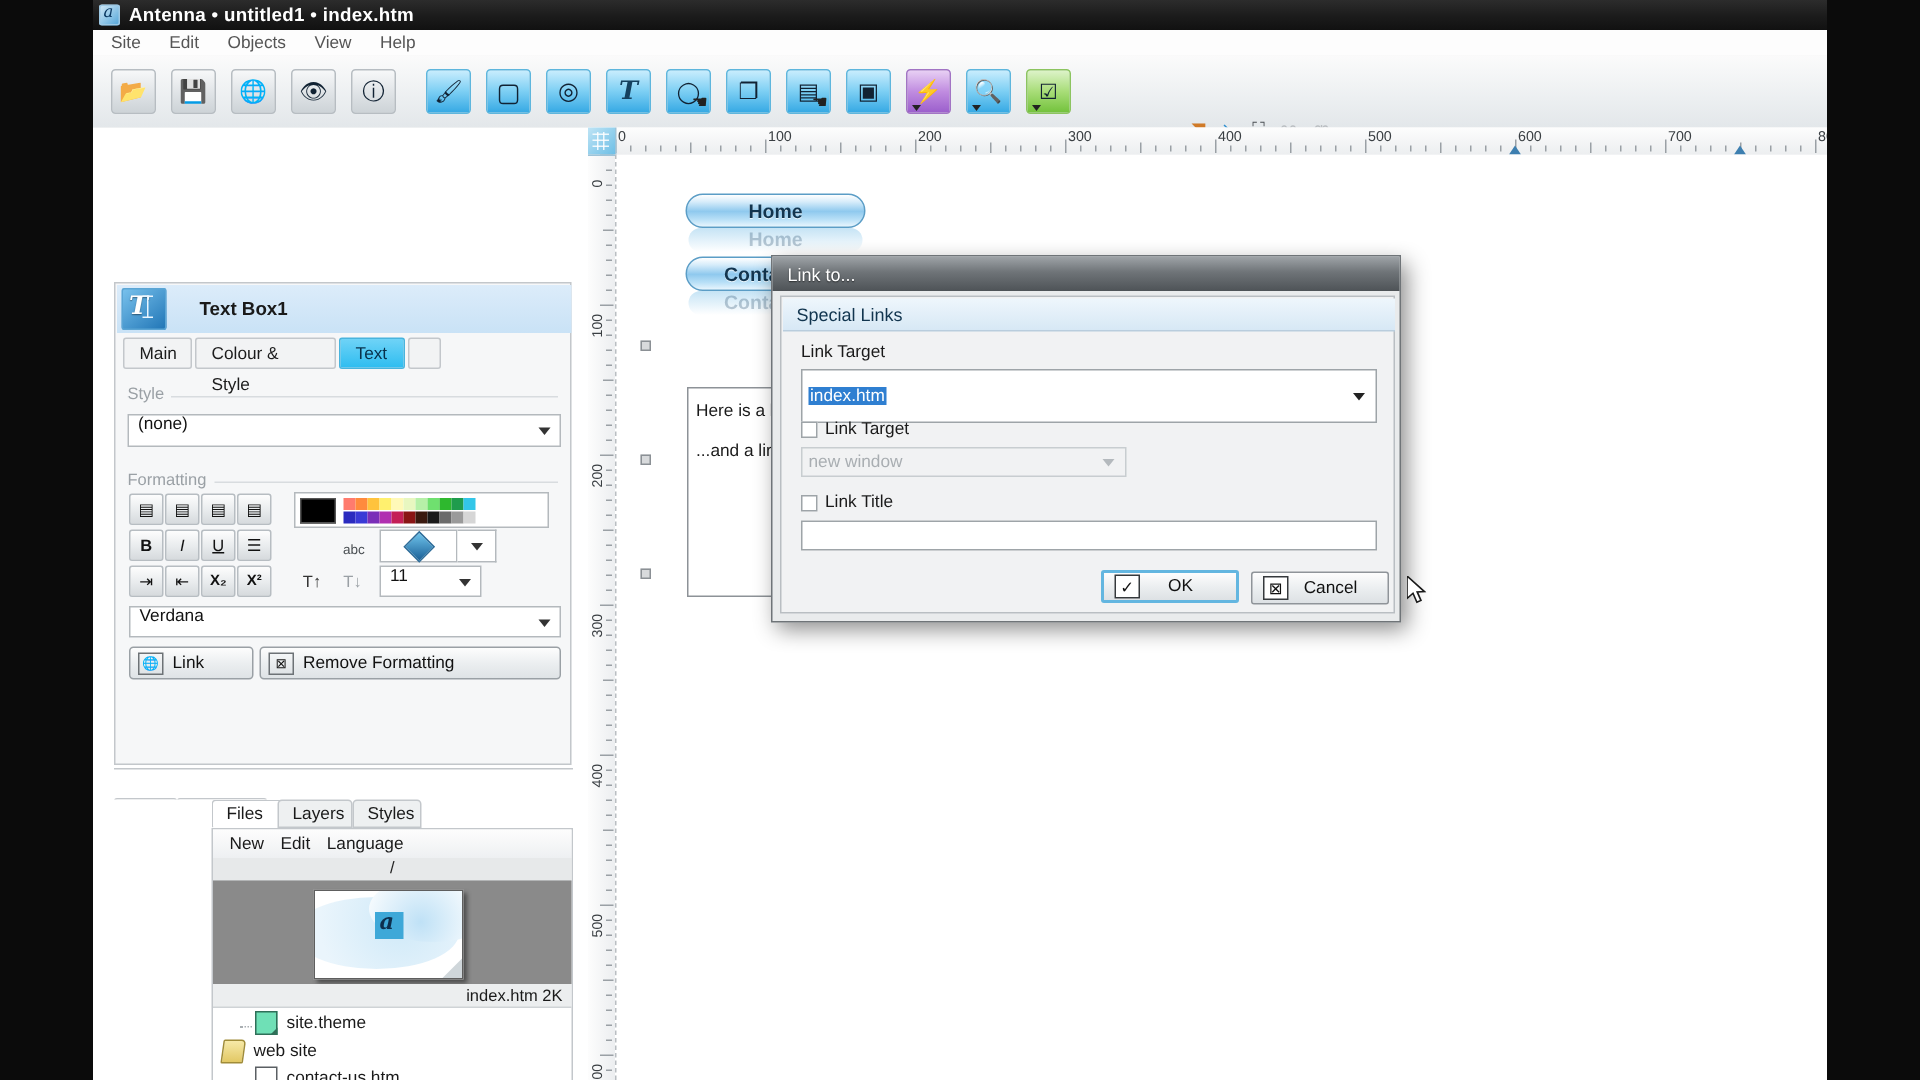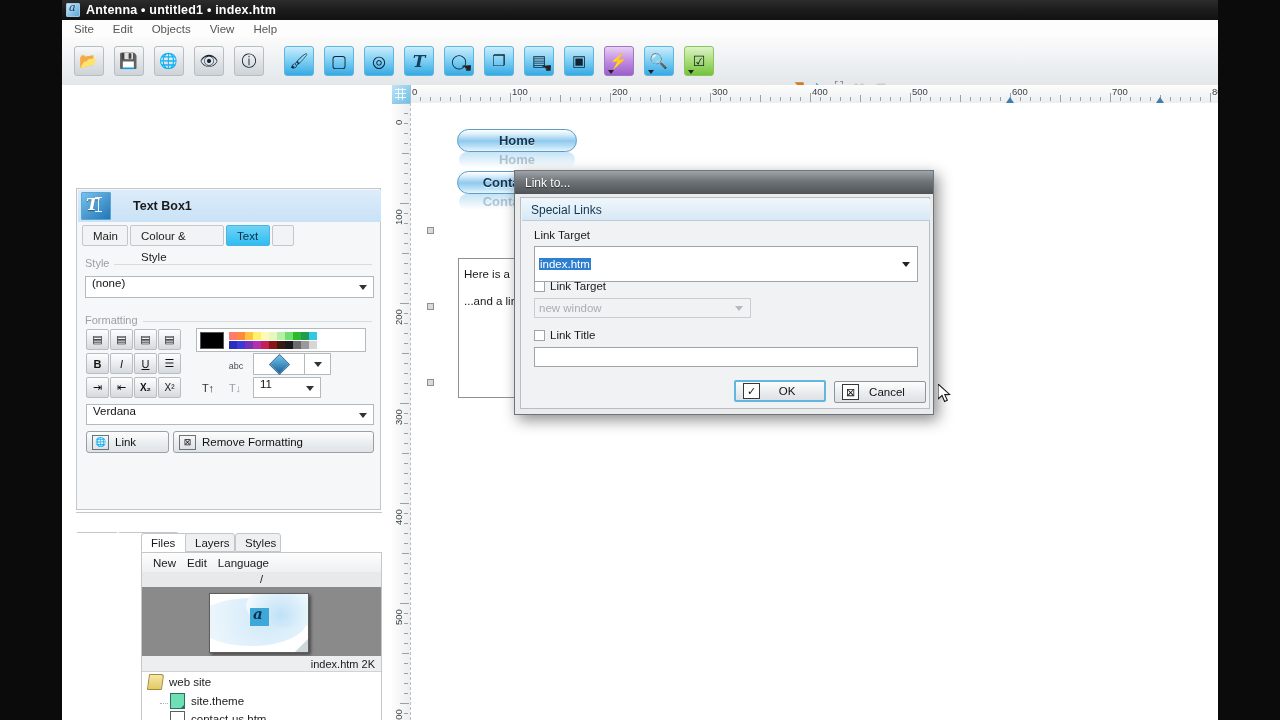--- a/index.html
+++ b/index.html
@@ -352,21 +352,21 @@
 
       <div class="fbtn" style="left:9px;top:188px">
           <span>⇥</span>
         </div>
       <div class="fbtn" style="left:33px;top:188px">
           <span>⇤</span>
         </div>
       <div class="fbtn" style="left:57px;top:188px;font-weight:bold;font-size:10px">
           <span>X₂</span>
         </div>
-      <div class="fbtn" style="left:81px;top:188px;font-weight:normal;font-size:10px">
+      <div class="fbtn" style="left:81px;top:188px;font-weight:bold;font-size:10px">
           <span>X²</span>
         </div>
 
       <div style="position:absolute;left:119px;top:139px;width:170px;height:24px;background:#fff;border:1px solid #b4b9bd;box-sizing:border-box">
         <div style="position:absolute;left:3px;top:3px;width:24px;height:17px;background:#000;border:1px solid #555;box-sizing:border-box"></div>
         <div id="pal1" style="position:absolute;left:32px;top:3px;display:flex">
             <div class="sw" style="background: rgb(255, 123, 110);"></div>
             <div class="sw" style="background: rgb(255, 138, 61);"></div>
             <div class="sw" style="background: rgb(255, 195, 61);"></div>
             <div class="sw" style="background: rgb(255, 240, 110);"></div>
@@ -450,29 +450,29 @@
         <div class="preview">
           <div class="thumb">
             <div class="wave"></div>
             <div class="wave2"></div>
             <div class="a"></div>
             <div class="fold"></div>
           </div>
         </div>
         <div class="plabel">index.htm 2K</div>
         <div class="tree" id="filetree">
-            <div class="trow" style="padding-left: 6px;">
-              <span class="tico folder"></span>
-              <span>web site</span>
-            </div>
             <div class="trow" style="padding-left: 28px;">
               <span class="tico theme">
                 <span class="tdash"></span>
               </span>
               <span>site.theme</span>
+            </div>
+            <div class="trow" style="padding-left: 6px;">
+              <span class="tico folder"></span>
+              <span>web site</span>
             </div>
             <div class="trow" style="padding-left: 28px;">
               <span class="tico doc"></span>
               <span>contact-us.htm</span>
             </div>
           </div>
       </div>
     </div>
   </div>
 

